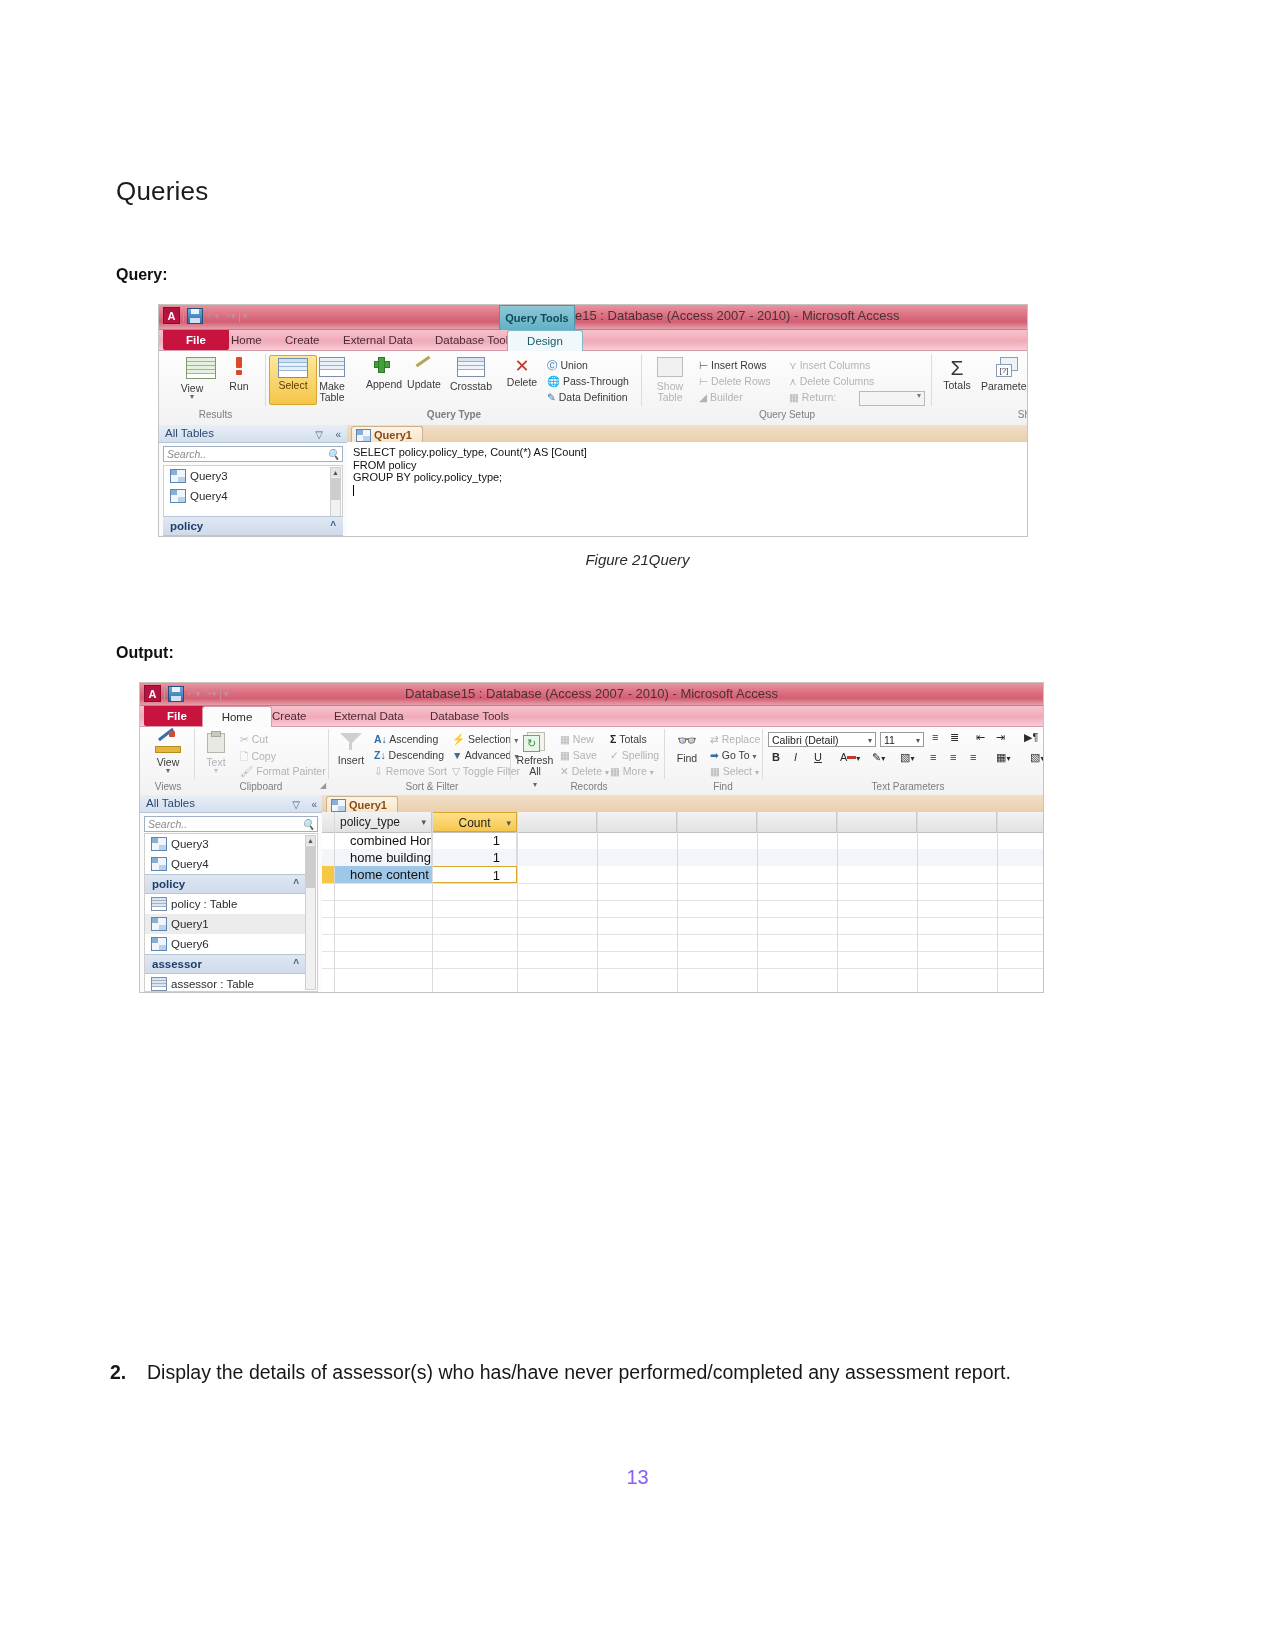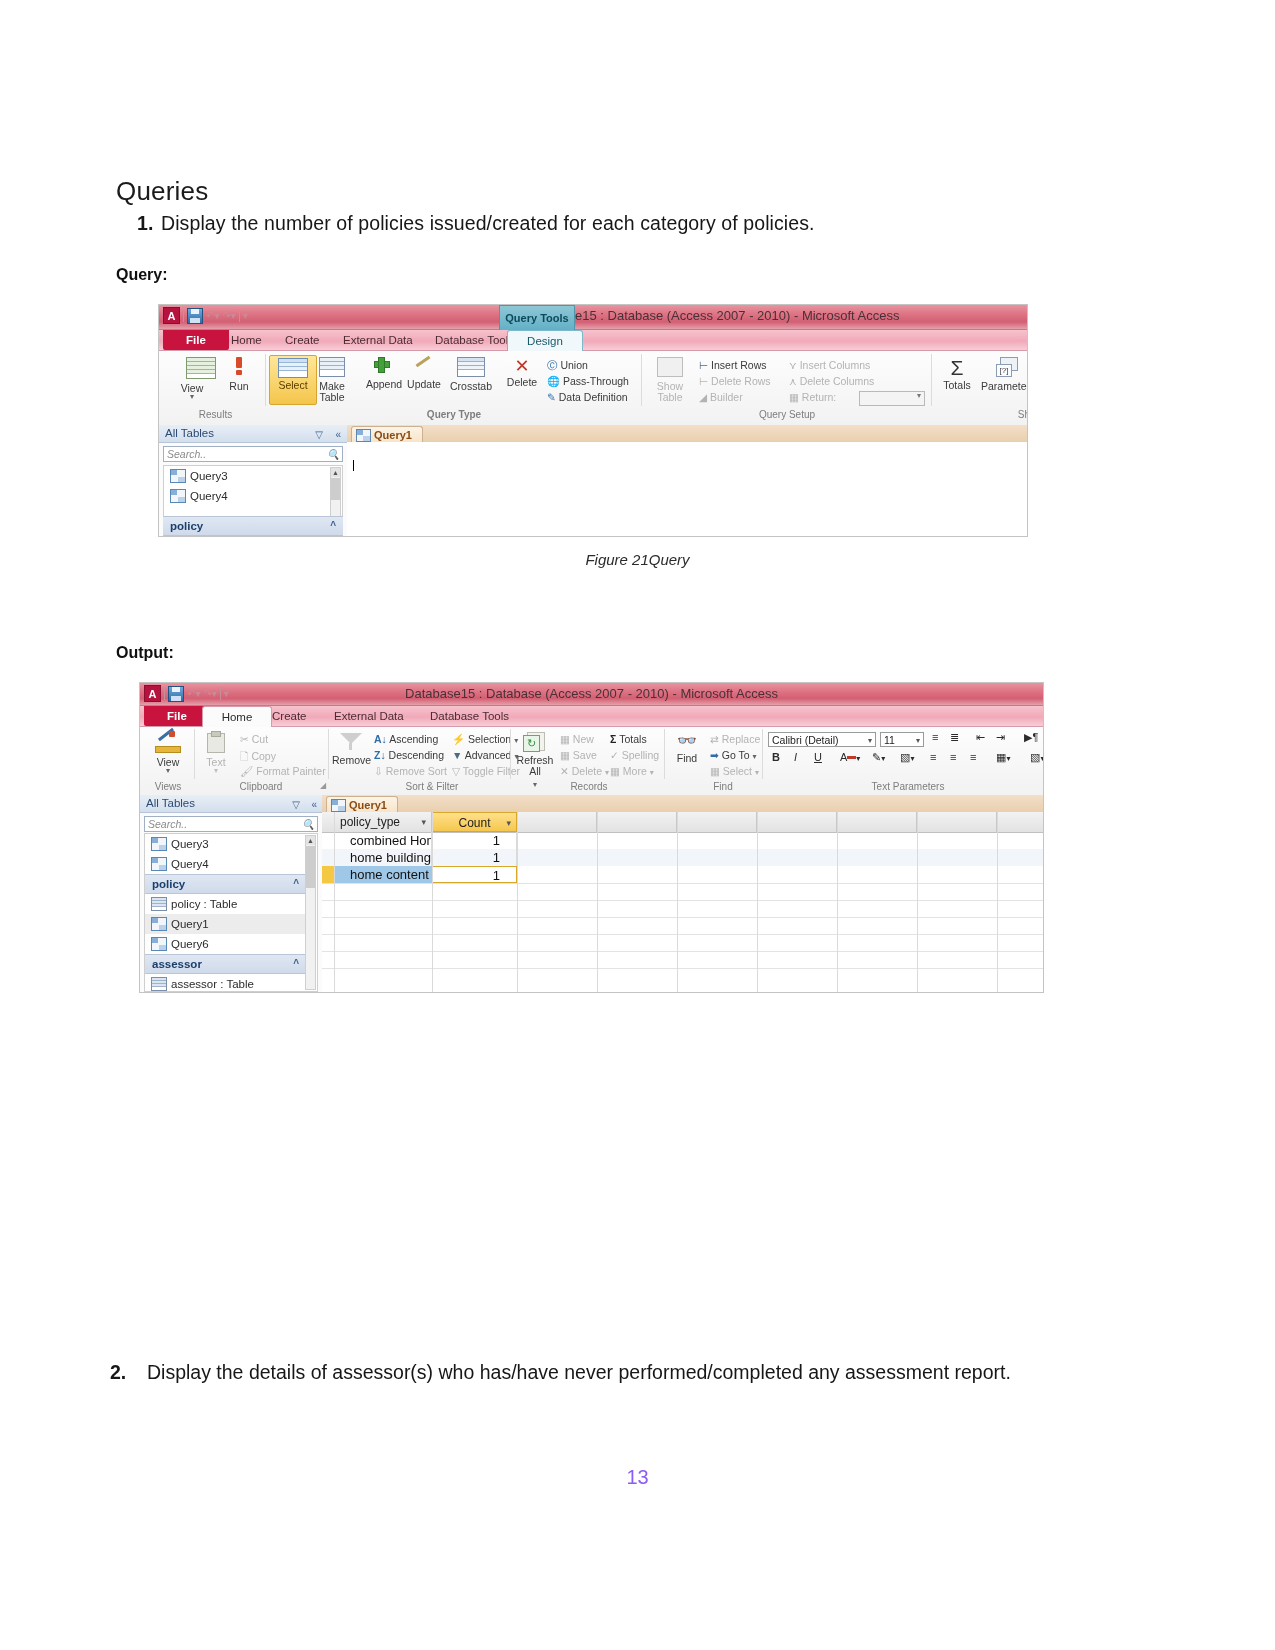--- a/index.html
+++ b/index.html
@@ -218,23 +218,20 @@
   }
   .smallbox{position:absolute;border:1px solid #b9b9b9;background:#fdfdfd;}
 </style>
 </head>
 <body>
 
 <div class="page">
 
   <div class="doc-h1">Queries</div>
 
-  <div class="doc-q1">
-    <span class="num">1.</span><span>Display the number of policies issued/created for each category of policies.</span>
-  </div>
 
   <div class="label-bold" style="left:116px;top:266px;">Query:</div>
 
   <div class="access" style="left:158px;top:304px;width:868px;height:231px;border:1px solid #c4c4c4;">
 
     <div class="titlebar">
       <div class="qat">
         <div class="badge-a">A</div>
         <div class="sep"></div>
         <div class="save-ico"></div>
@@ -413,21 +410,23 @@
       </div>
     </div>
 
     <div class="docarea" style="left:188px;top:120px;right:0;bottom:0;">
       <div class="doctabs">
         <div class="doctab">
           <span class="qicon"></span>
           <span>Query1</span>
         </div>
       </div>
-      <div class="sqlbox"><br><span class="caret"></span></div>
+      <div class="sqlbox"><span>SELECT policy.policy_type, Count(*) AS [Count]
+FROM policy
+GROUP BY policy.policy_type;</span><br><span class="caret"></span></div>
     </div>
   </div>
 
   <div class="caption" style="top:551px;">Figure 21Query</div>
 
   <div class="label-bold" style="left:116px;top:644px;">Output:</div>
 
   <div class="access" style="left:139px;top:682px;width:903px;height:309px;border:1px solid #c4c4c4;">
 
     <div class="titlebar" style="height:22px;">
@@ -487,21 +486,21 @@
       </div>
       <div class="rgrouplbl" style="left:56px;top:54px;width:130px;">Clipboard</div>
       <span style="position:absolute;left:180px;top:54px;font-size:8px;color:#999;">◢</span>
       <div class="rsep" style="left:188px;top:2px;height:50px;"></div>
 
       <div class="rbig" style="left:192px;top:4px;width:38px;">
         <span style="display:inline-block;width:22px;height:20px;position:relative;">
           <span style="position:absolute;left:0;top:2px;width:0;height:0;border-left:11px solid transparent;border-right:11px solid transparent;border-top:11px solid #cfcfcf;"></span>
           <span style="position:absolute;left:9px;top:12px;width:3px;height:7px;background:#cfcfcf;"></span>
         </span>
-        <span class="cap">Remove</span>
+        <span class="cap">Insert</span>
       </div>
       <div class="ritem" style="left:234px;top:6px;">
         <span style="color:#2f6ca8;font-weight:bold;">A↓</span>
         <span>Ascending</span>
       </div>
       <div class="ritem" style="left:234px;top:22px;">
         <span style="color:#2f6ca8;font-weight:bold;">Z↓</span>
         <span>Descending</span>
       </div>
       <div class="ritem dim" style="left:234px;top:38px;">

